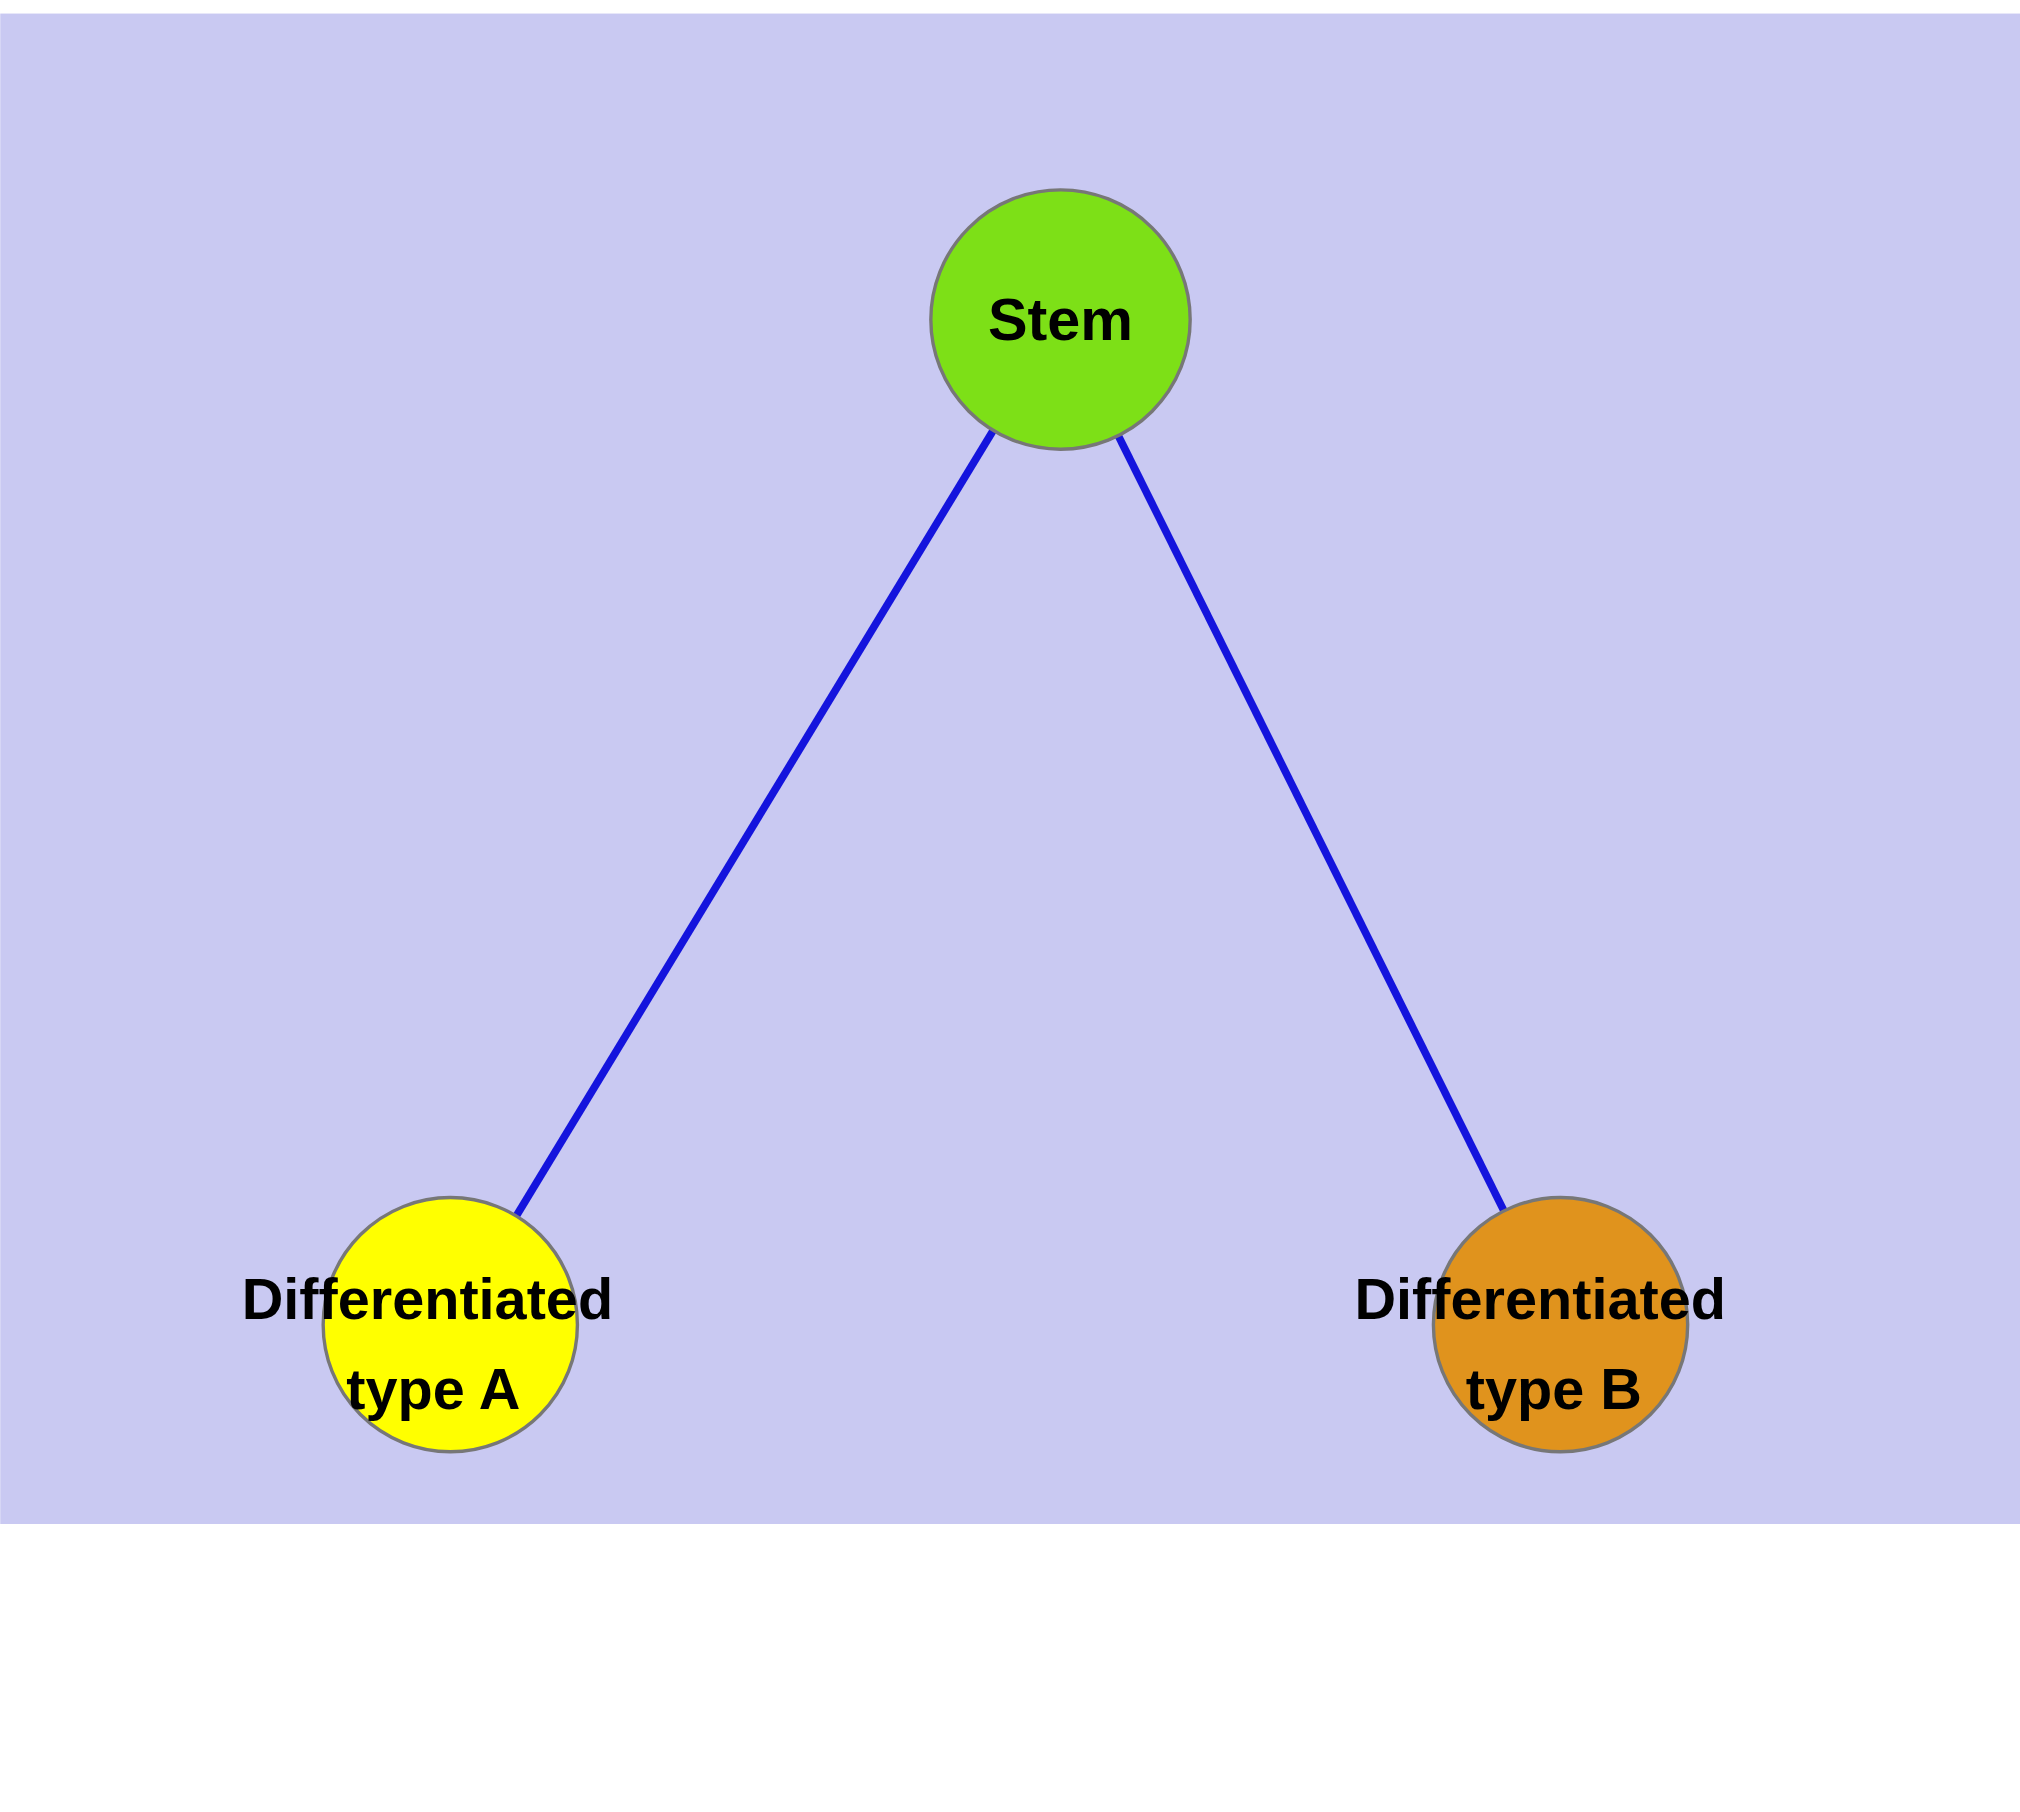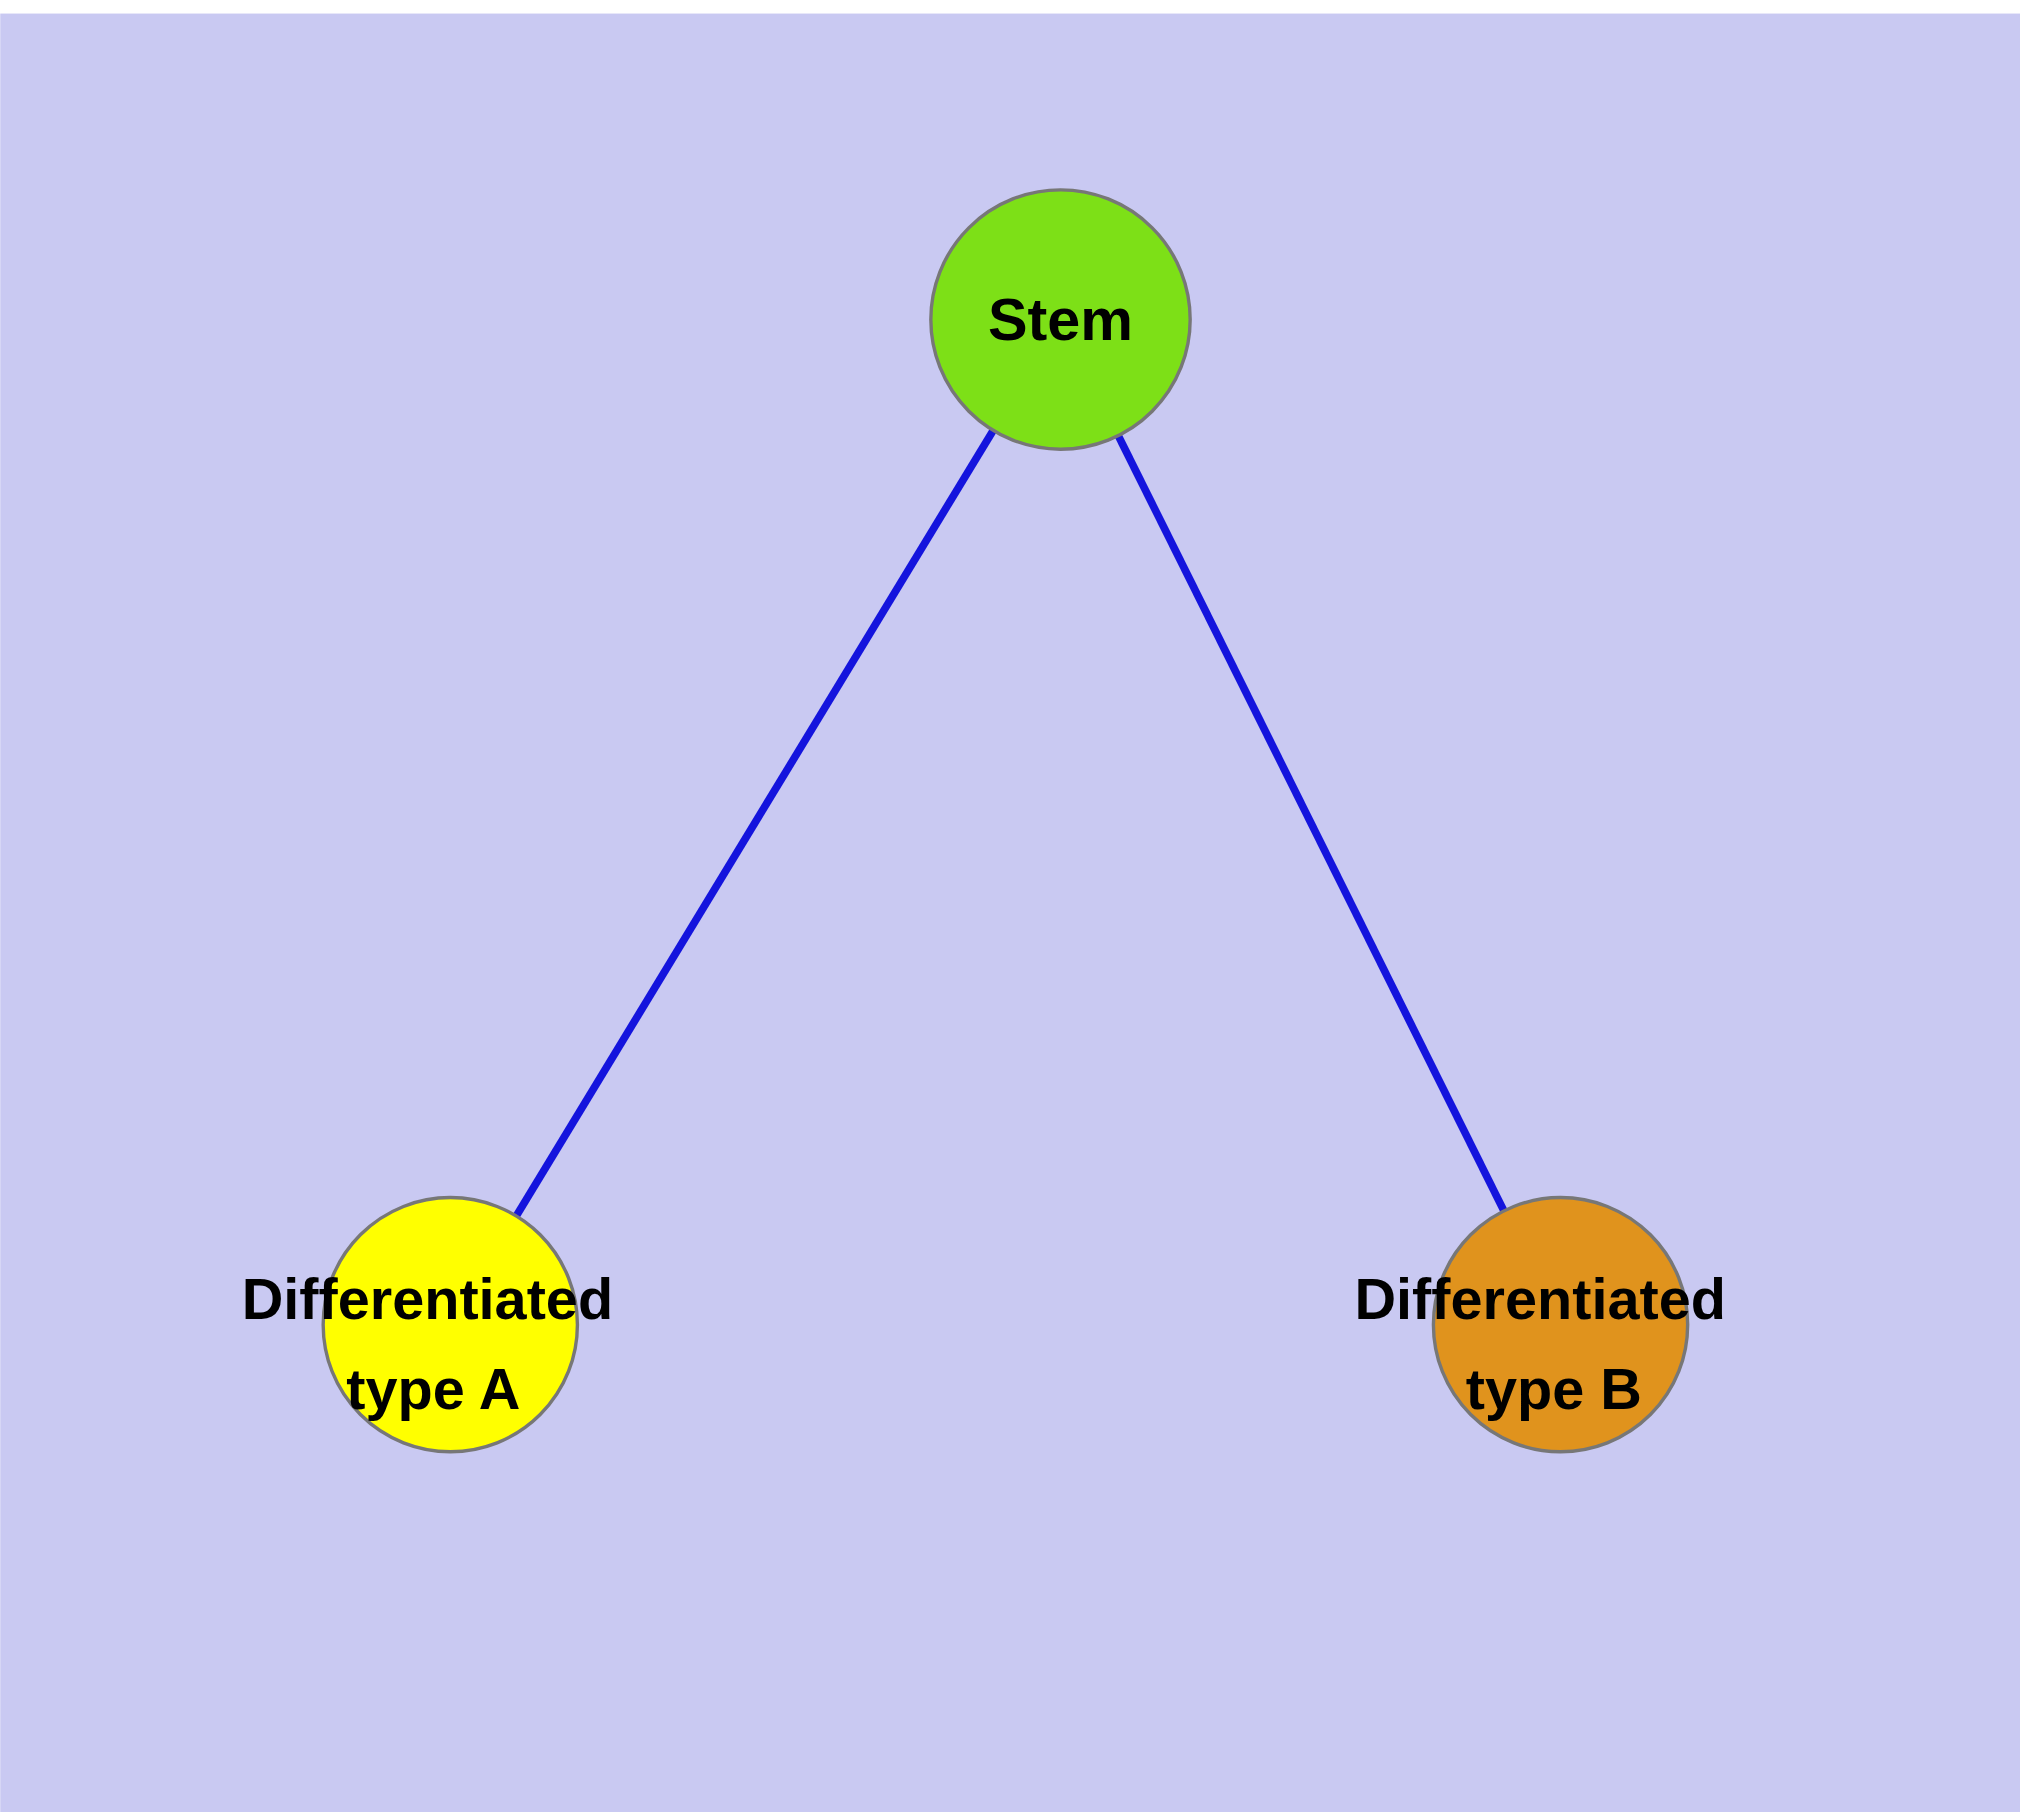--- a/index.html
+++ b/index.html
@@ -4,21 +4,21 @@
 <style>
   html, body {
     margin: 0;
     padding: 0;
     background: #ffffff;
     font-family: "Liberation Sans", sans-serif;
   }
   .stage {
     position: relative;
     width: 2021px;
-    height: 1812px;
+    height: 1524px;
     overflow: hidden;
   }
   svg {
     display: block;
   }
   .node-label {
     font-family: "Liberation Sans", sans-serif;
     font-weight: bold;
     fill: #000000;
   }

